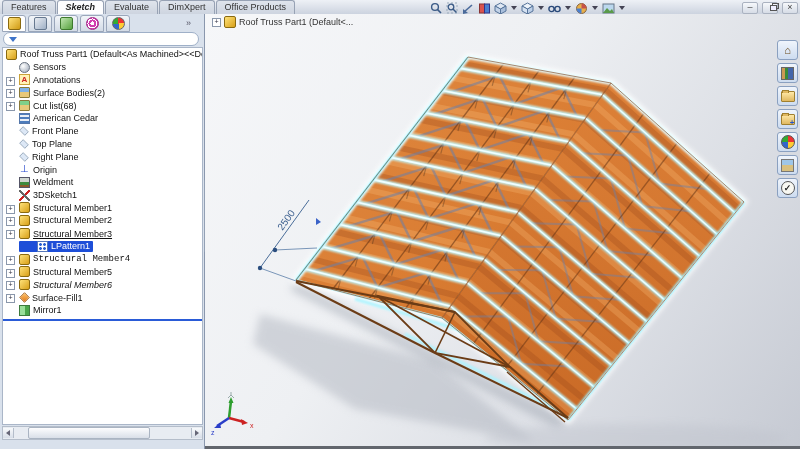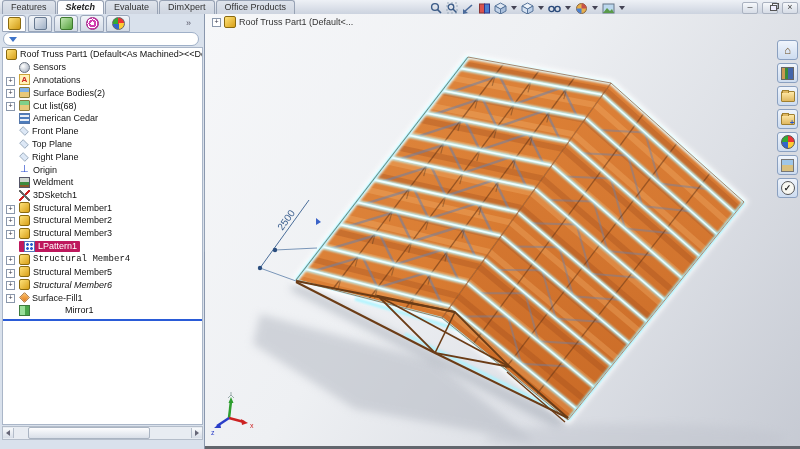--- a/index.html
+++ b/index.html
@@ -41,21 +41,21 @@
   .funnel{width:0;height:0;margin-left:5px;border-left:4px solid transparent;border-right:4px solid transparent;
           border-top:5px solid #3e74c9;}
   .filterin{border:none;outline:none;flex:1;height:10px;font-size:8px;background:transparent;}
   .treebox{position:absolute;left:2px;top:33px;width:199px;bottom:24px;background:#fff;
            border:1px solid #aab6c8;overflow:hidden;}
   .trow{display:flex;align-items:center;height:12.8px;padding-left:16px;position:relative;
         font-size:9px;color:#111;white-space:nowrap;}
   .trow.root{padding-left:3px;}
   .exp{position:absolute;left:3px;top:3px;width:7px;height:7px;border:1px solid #8a97ab;background:#fff;}
   .exp:after{content:"+";display:block;text-align:center;font-size:7px;line-height:6px;color:#334;}
-  .selwrap{display:flex;background:#be185d;color:#fff;padding:0 3px 0 5px;border-radius:1px;}
+  .selwrap{display:flex;background:#1d4ed8;color:#fff;padding:0 3px 0 18px;border-radius:1px;}
   .rollback{height:2px;background:#2a5bd7;margin-top:2px;}
   .hscroll{position:absolute;left:2px;bottom:9px;width:199px;height:12px;background:#e8ecf2;
            border:1px solid #b4bdca;display:flex;align-items:center;}
   .harrow{width:10px;height:10px;background:linear-gradient(#f8fafc,#d8dee8);border-right:1px solid #b4bdca;
           display:flex;align-items:center;justify-content:center;}
   .harrow.right{border-left:1px solid #b4bdca;border-right:none;}
   .tri-l{width:0;height:0;border-top:3px solid transparent;border-bottom:3px solid transparent;border-right:4px solid #667;}
   .tri-r{width:0;height:0;border-top:3px solid transparent;border-bottom:3px solid transparent;border-left:4px solid #667;}
   .hthumb{width:120px;height:10px;margin-left:14px;background:linear-gradient(#fdfdfe,#d9dfe8);
           border:1px solid #aab4c2;border-radius:2px;}
@@ -287,21 +287,21 @@
         </div>
         <div class="trow">
           <span class="exp"></span>
           <span style="display: flex; align-items: flex-start;">
             <span class="ic ic-member"></span>
             <span>Structural Member2</span>
           </span>
         </div>
         <div class="trow">
           <span class="exp"></span>
-          <span style="display: flex; align-items: flex-start;">
+          <span style="display: flex; align-items: flex-end; text-decoration: underline;">
             <span class="ic ic-member"></span>
             <span>Structural Member3</span>
           </span>
         </div>
         <div class="trow">
           <span class="selwrap">
             <span class="ic ic-lpattern"></span>
             <span>LPattern1</span>
           </span>
         </div>
@@ -327,21 +327,21 @@
           </span>
         </div>
         <div class="trow">
           <span class="exp"></span>
           <span style="display: flex; align-items: center;">
             <span class="ic ic-surface-fill"></span>
             <span>Surface-Fill1</span>
           </span>
         </div>
         <div class="trow">
-          <span style="display: flex; align-items: center; gap: 32px;">
+          <span style="display: flex; align-items: center;">
             <span class="ic ic-mirror"></span>
             <span>Mirror1</span>
           </span>
         </div>
         <div class="rollback"></div>
       </div>
 
     <div class="hscroll">
       <span class="harrow">
           <span class="tri-l"></span>

